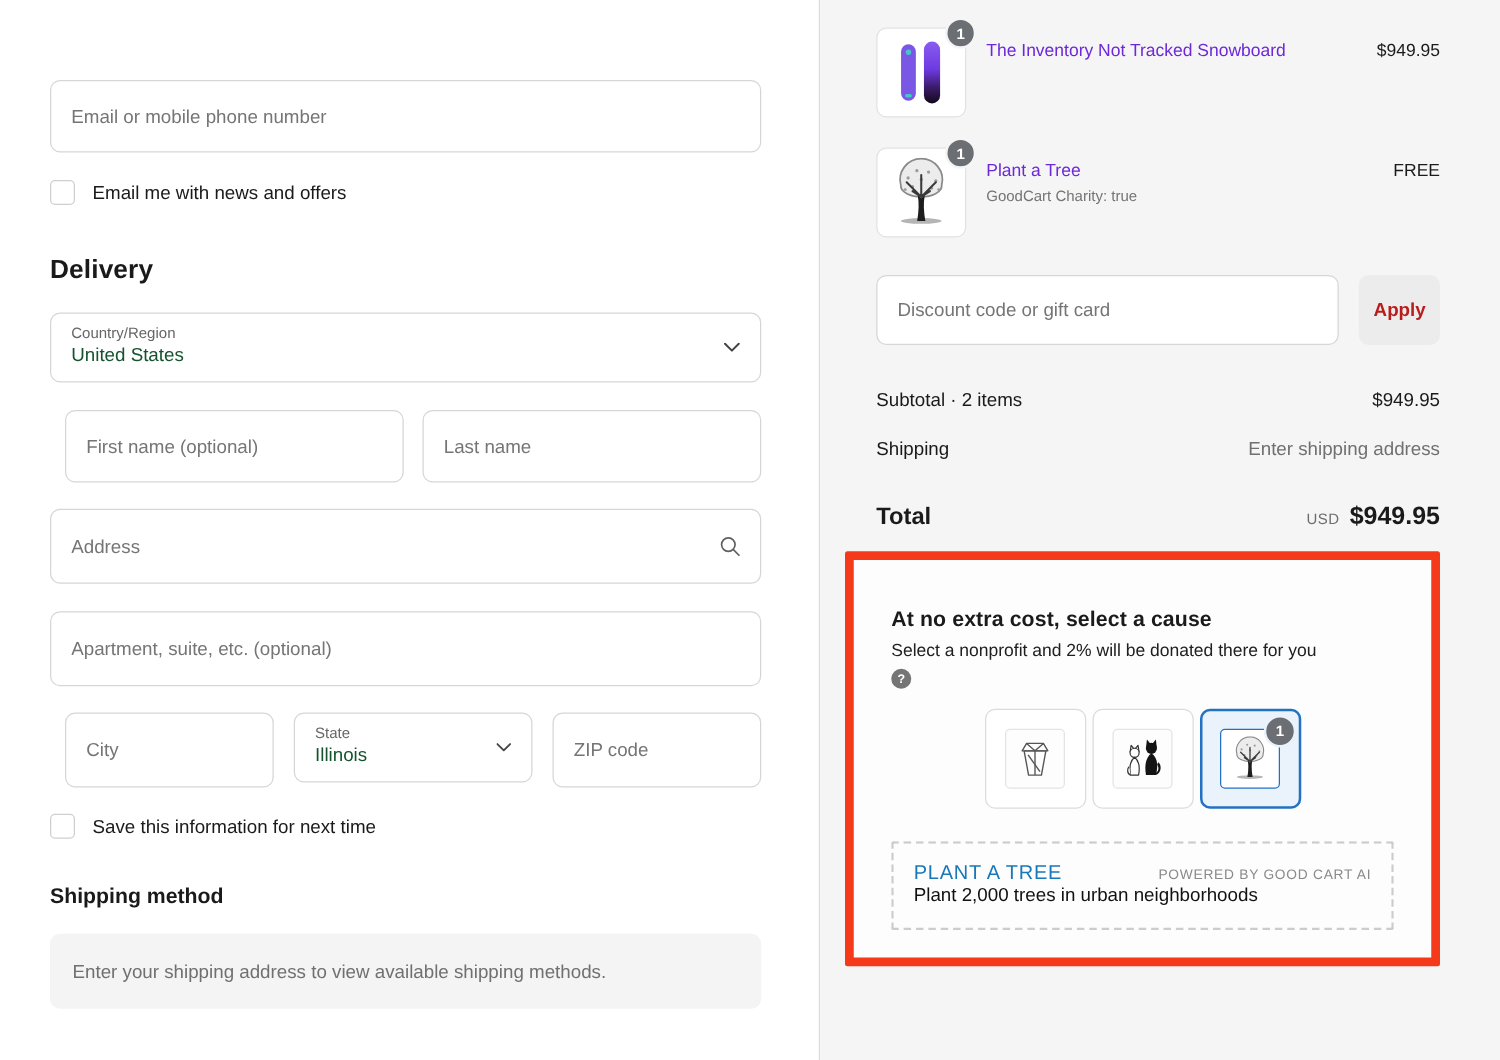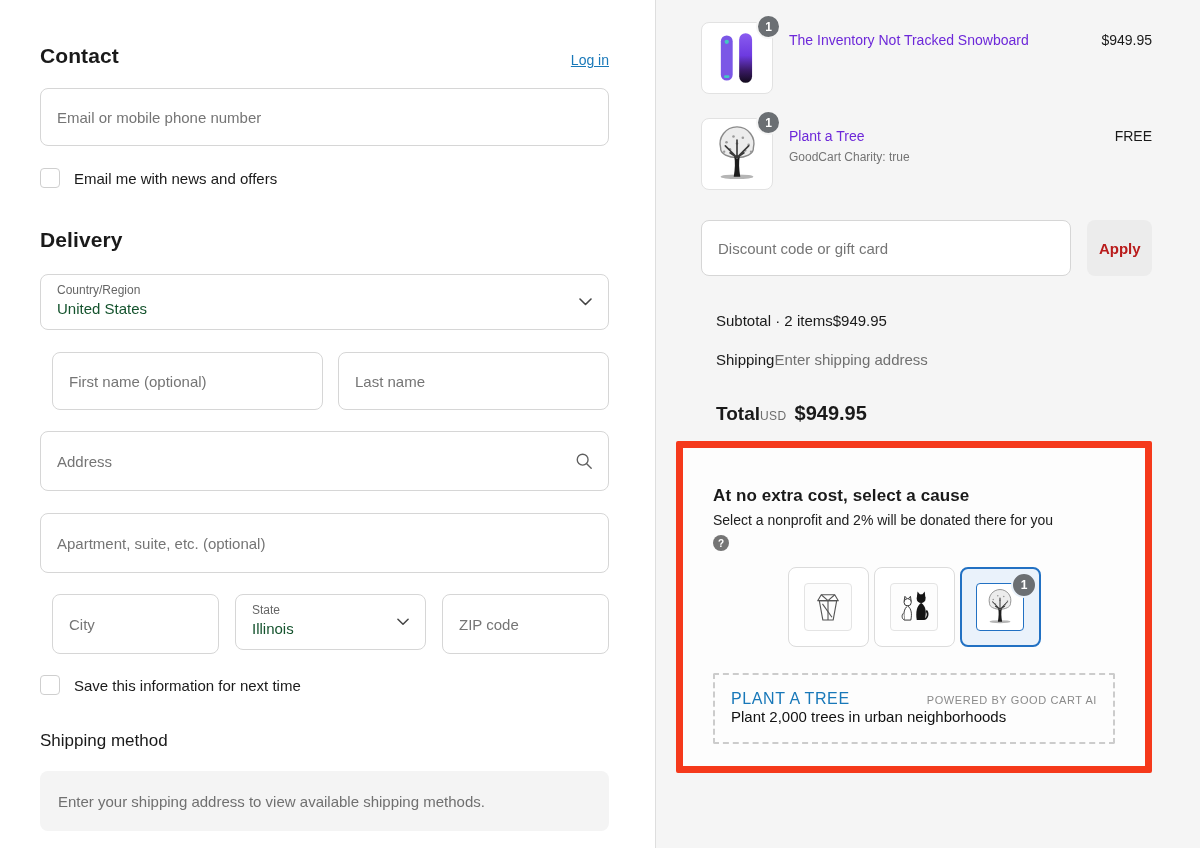--- a/index.html
+++ b/index.html
@@ -46,21 +46,21 @@
 
   .row { display:flex; gap:15px;padding-left:12px; }
   .row > * { flex:1; min-width:0; }
 
   .input-wrap { position:relative; flex:1; }
   .input-wrap .field { width:100%; }
 
   .mt20{margin-top:20px}.mt21{margin-top:21px}.mt22{margin-top:22px}
   .mt36{margin-top:36px}.mt40{margin-top:40px}
 
-  h3.subhead { font-size:17px; font-weight:400; }
+  h3.subhead { font-size:17px; font-weight:700; }
   .notice {
     margin-top:20px; height:60px; background:#f4f4f4; border-radius:8px;
     display:flex; align-items:center; padding:0 18px; font-size:15px; color:#707070;
   }
 
   
   .right {
     flex:1; background:#f5f5f5; padding:22px 48px 0 45px; position:relative;
   }
   .line-item { display:flex; align-items:flex-start; }
@@ -81,21 +81,21 @@
   .li-note { font-size:12px; color:#747474; margin-top:3px; }
   .li-price { font-size:14px; padding-top:10px; white-space:nowrap; }
 
   .discount-row { display:flex; margin-top:30px; gap:16px; }
   .apply-btn {
     width:80px; height:56px; background:#ececec; color:#b91c1c; border:none;
     border-radius:8px; font-size:15px; font-weight:600; cursor:pointer;
     font-family:"Liberation Sans", sans-serif;
   }
 
-  .tot-row { display:flex; align-items:baseline; font-size:15px;margin-left:15px; }
+  .tot-row { display:flex; justify-content:space-between; align-items:baseline; font-size:15px; }
   .tot-row.sub { margin-top:36px; }
   .tot-row.ship { margin-top:22px; }
   .muted { color:#707070; }
   .tot-row.grand { margin-top:34px; }
   .grand-label { font-size:19px; font-weight:700; }
   .grand-right { display:flex; align-items:baseline; gap:8px; }
   .currency { font-size:12px; color:#6e6e6e; letter-spacing:.4px; }
   .grand-value { font-size:20px; font-weight:700; }
 
   
@@ -140,24 +140,20 @@
 
   svg { display:block; }
 </style>
 </head>
 <body>
 
 <div class="page">
 
   <div class="left">
 
-    <div class="section-head">
-      <h1>Contact</h1>
-      <a class="login" href="#">Log in</a>
-    </div>
 
     <input class="field tall mt20" type="text" placeholder="Email or mobile phone number" style="">
 
     <div class="check-row mt22">
       <div class="checkbox"></div>
       <span class="check-label">Email me with news and offers</span>
     </div>
 
     <h1 class="mt40">Delivery</h1>
 

